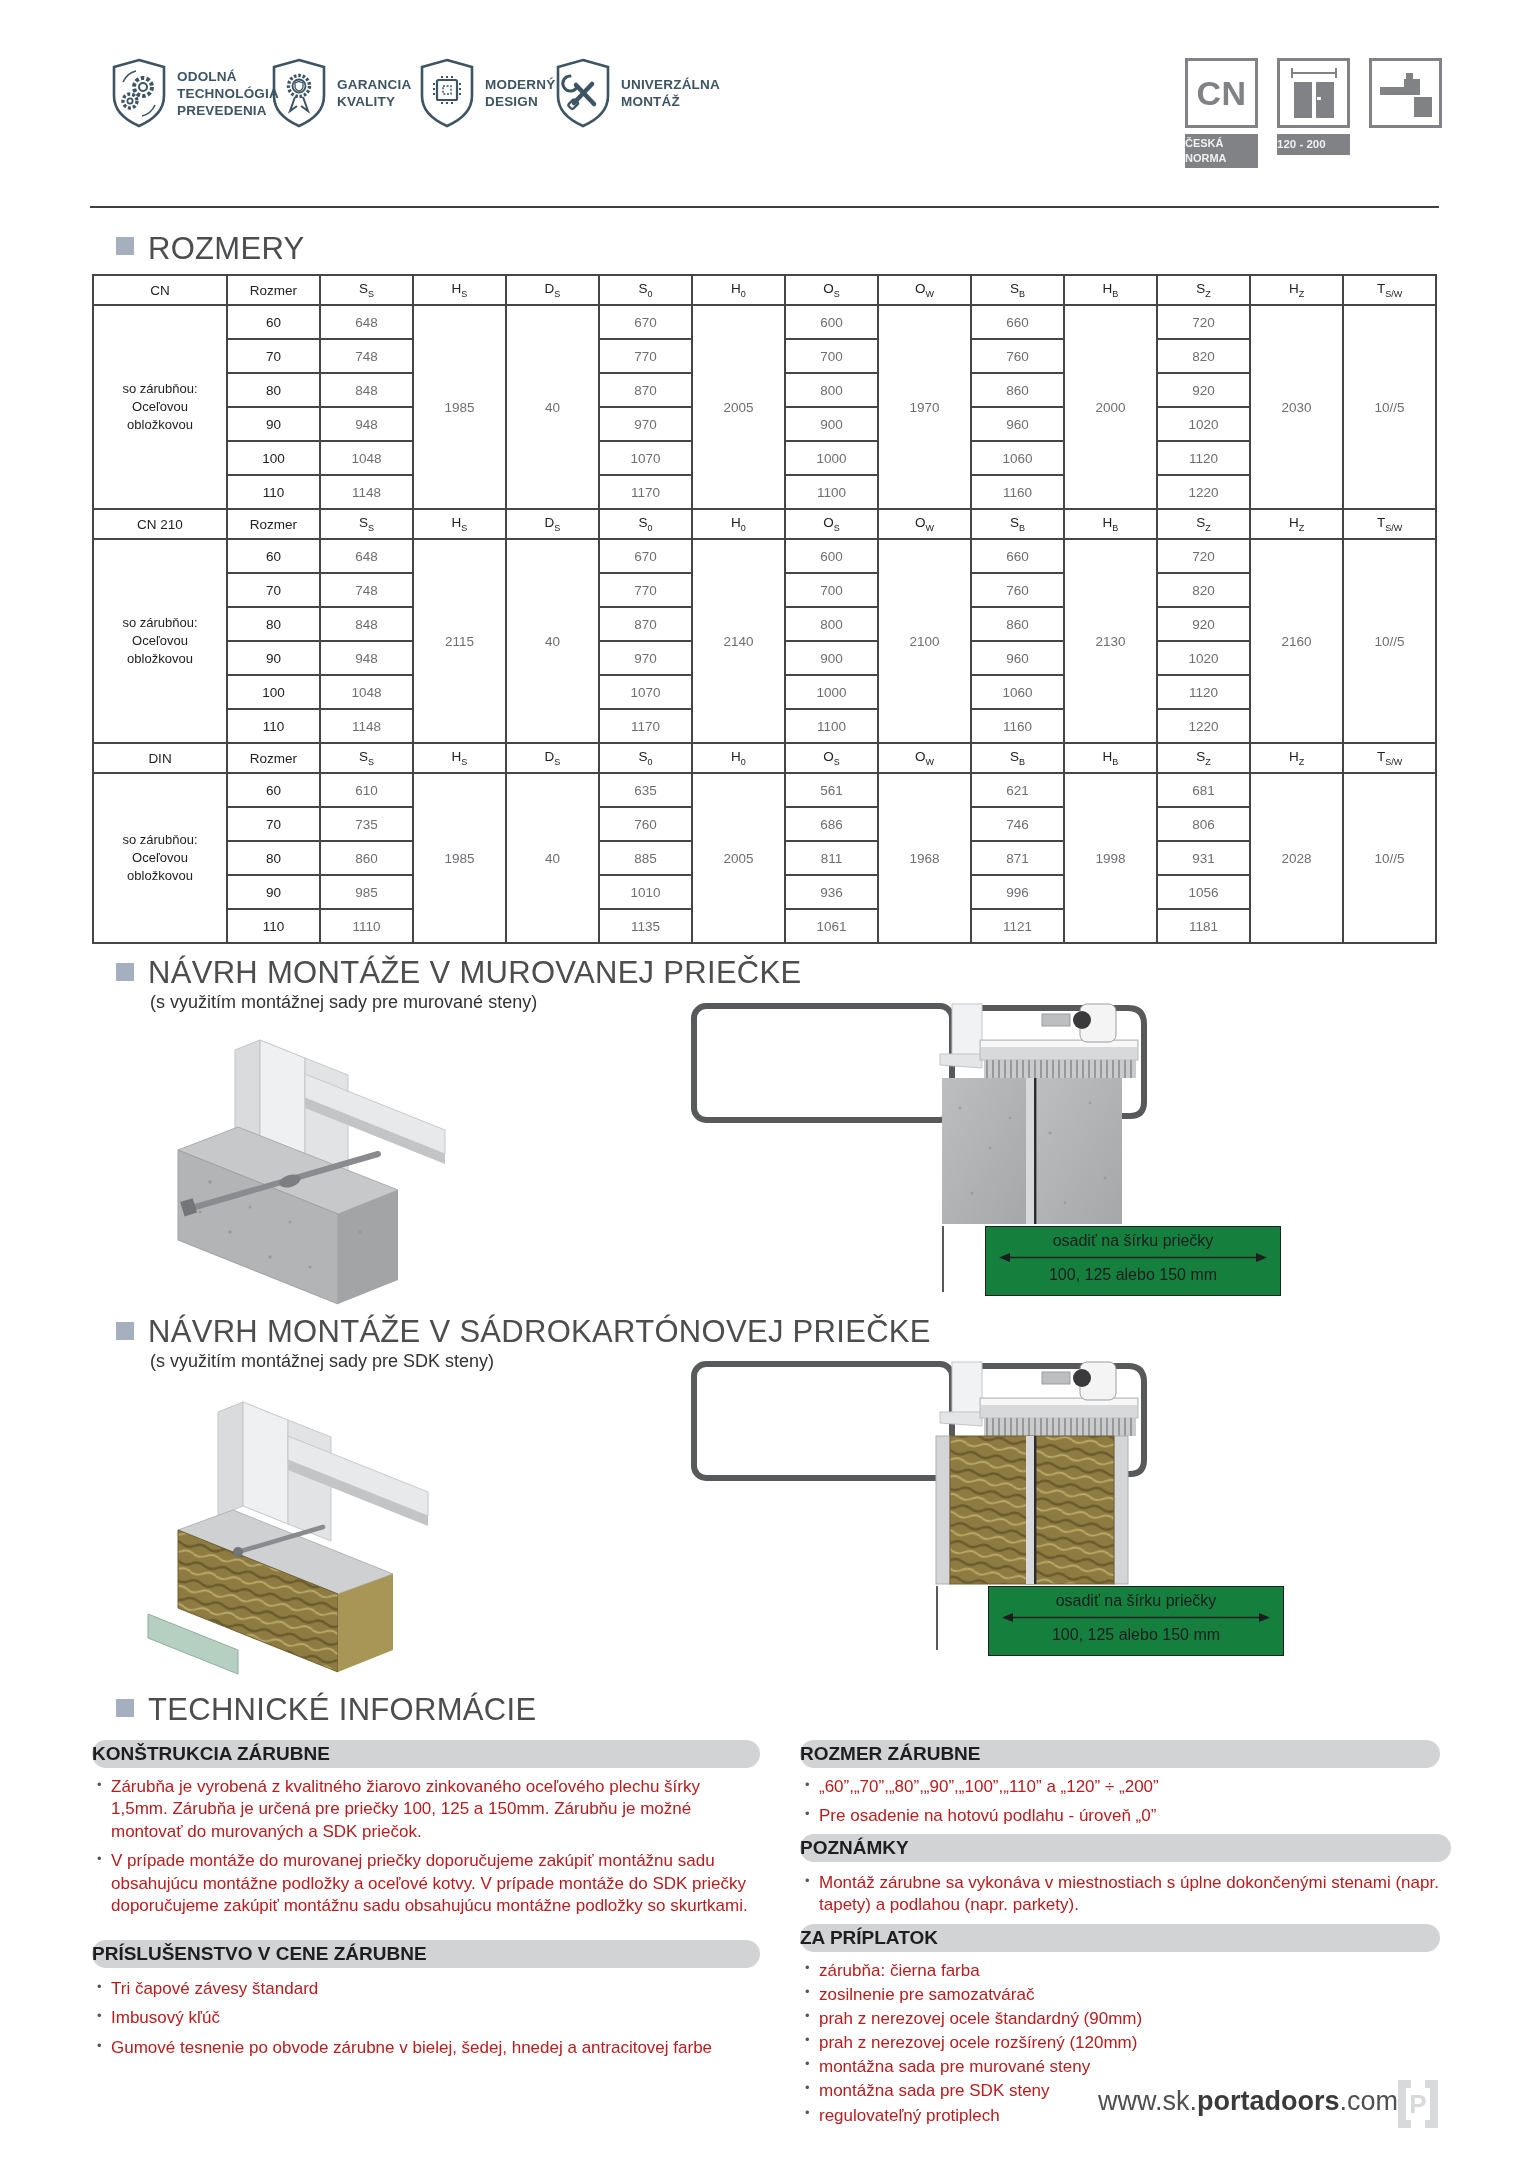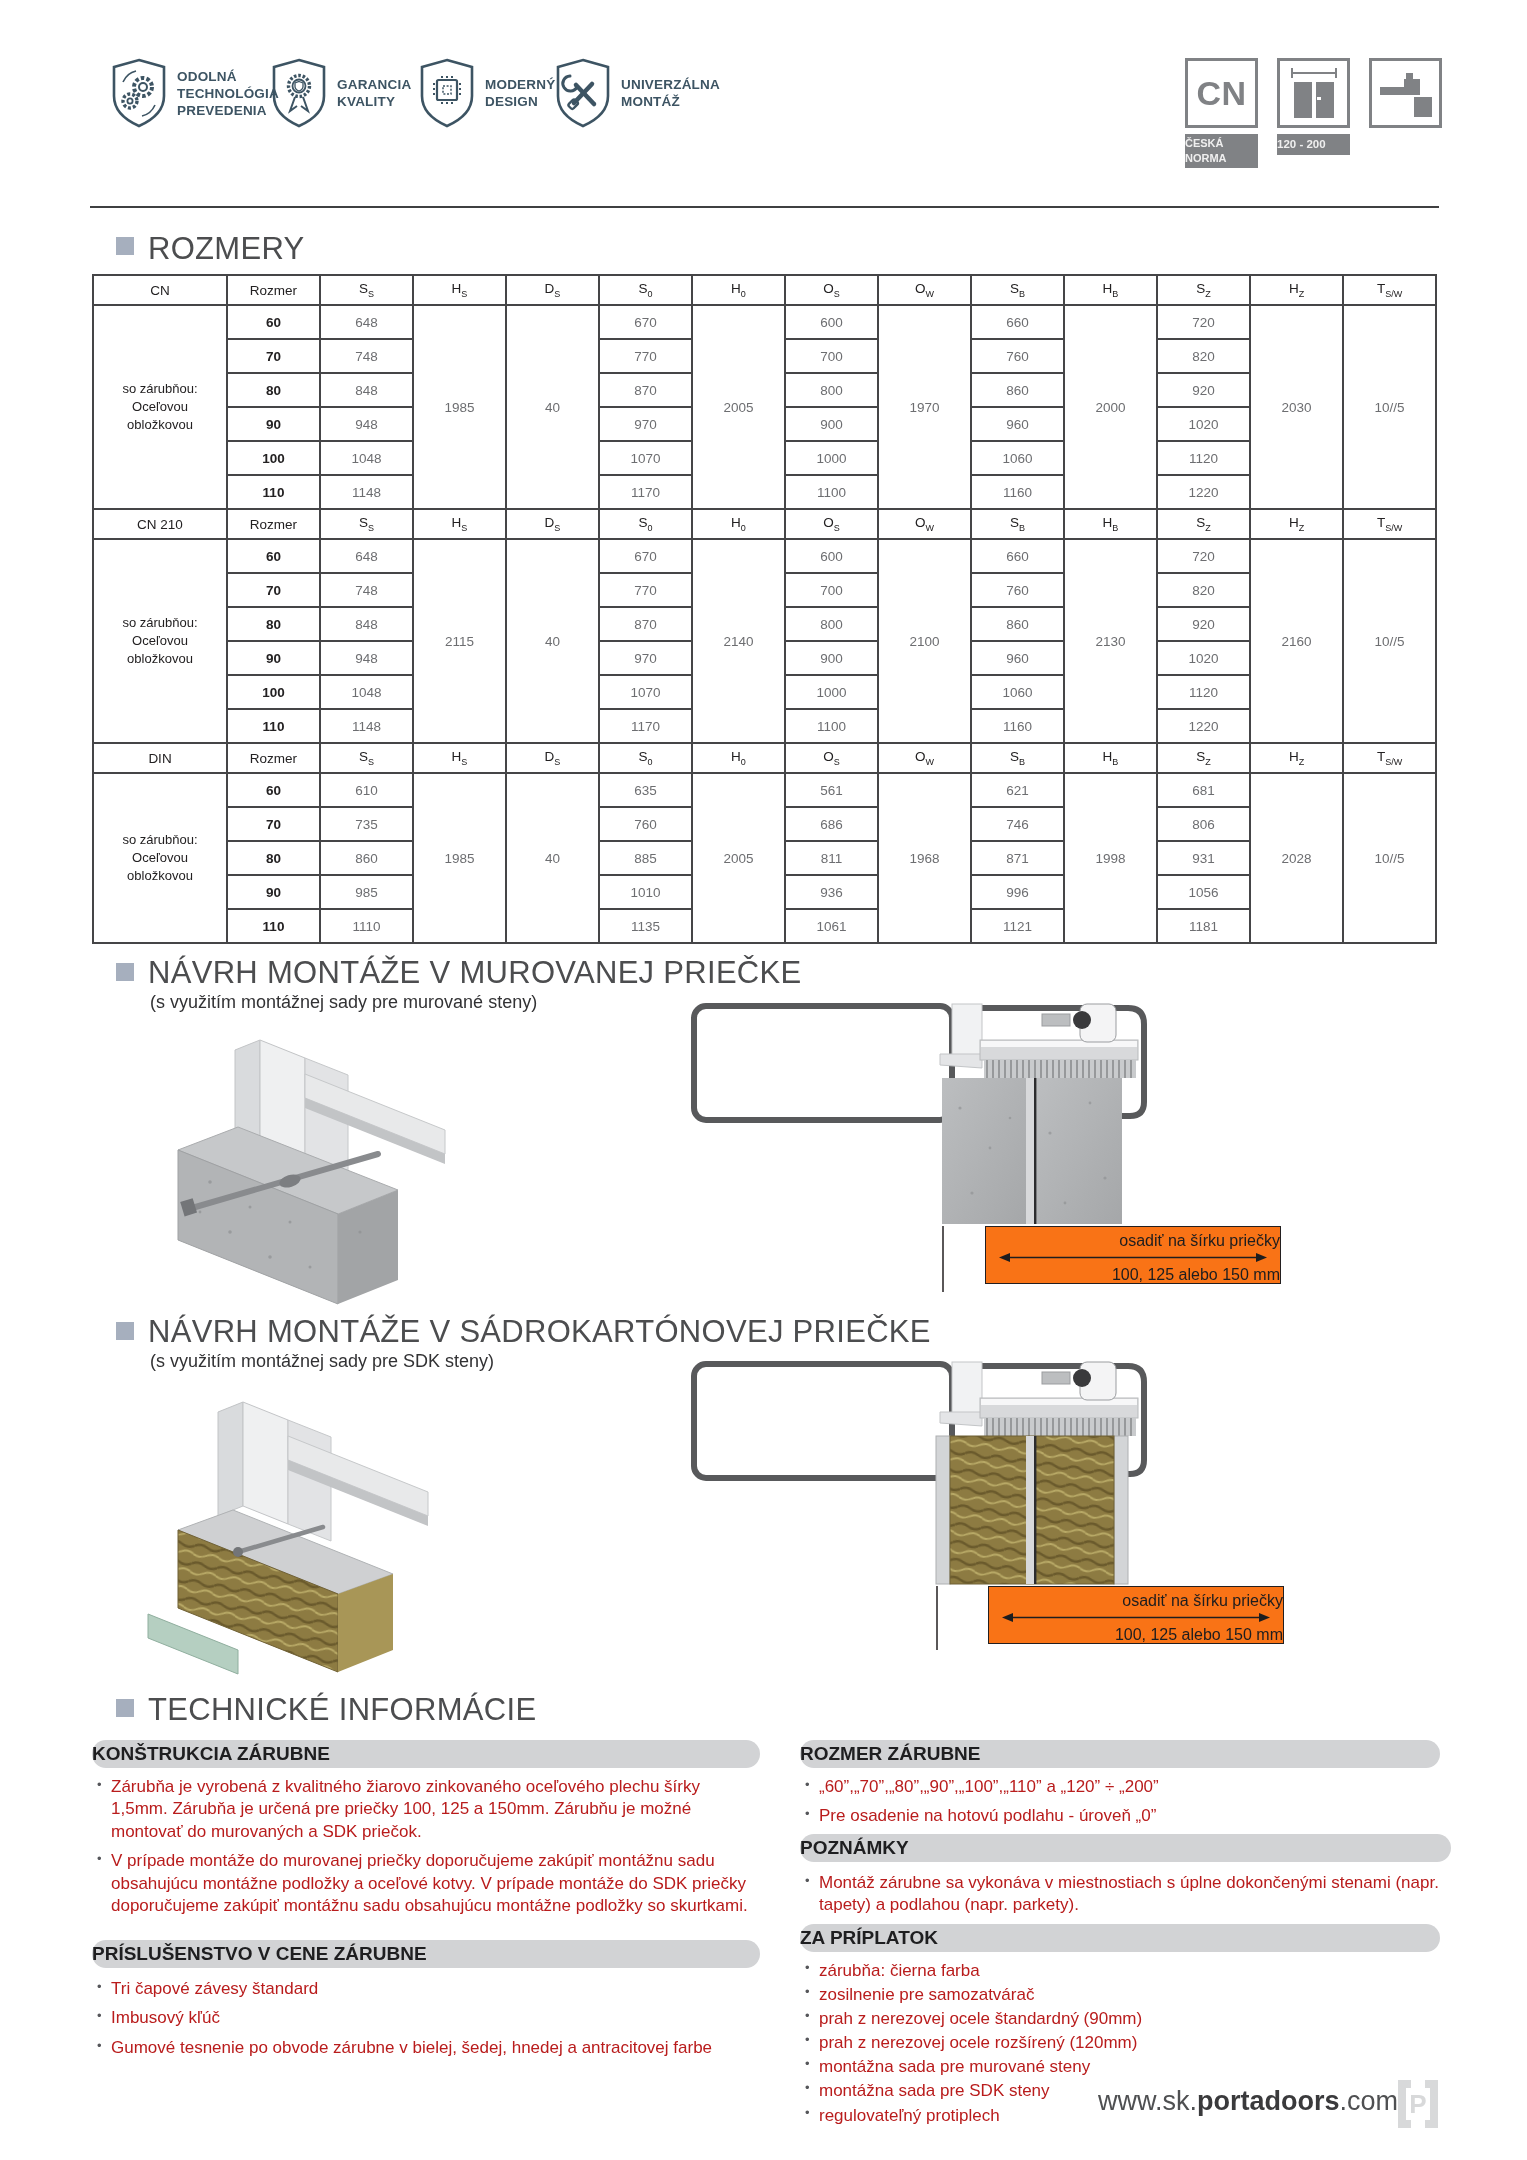--- a/index.html
+++ b/index.html
@@ -31,26 +31,26 @@
   .sec-sub{position:absolute;font-size:18px;color:#323234;white-space:nowrap;}
 
   
   .tblwrap{position:absolute;left:92px;width:1345px;}
   #tblw0{top:274px}#tblw1{top:508px}#tblw2{top:742px}
   table.dims{border-collapse:collapse;table-layout:fixed;width:1345px;font-size:13.5px;}
   table.dims th,table.dims td{border:2px solid #454547;text-align:center;vertical-align:middle;
        padding:0;height:32px;font-weight:400;color:#6d6e71;background:#fff;}
   table.dims th{height:28px;color:#232122;font-size:13.5px;}
   table.dims sub{font-size:9px;}
-  table.dims .td-rozmer{font-weight:bold;color:#232122;margin-top:13px;}
+  table.dims .td-rozmer{font-weight:normal;color:#232122;margin-top:13px;}
   table.dims .td-label{color:#232122;font-size:13px;line-height:1.4;}
 
   
-  .annot{position:absolute;border:1.3px solid #231f20;background:#f97316;box-sizing:border-box;
-         text-align:right;padding-top:4px;width:296px;height:58px;}
+  .annot{position:absolute;border:1.3px solid #231f20;background:#15803d;box-sizing:border-box;
+         text-align:center;padding-top:4px;width:296px;height:70px;}
   #annot1{left:985px;top:1226px;}
   #annot2{left:988px;top:1586px;}
   .annot .aline{font-size:16px;color:#1d1d1f;line-height:1.2;}
   .annot svg{display:block;margin:1px auto;}
 
   
   .bar{position:absolute;height:28px;background:#d2d3d5;color:#1e1e20;font-weight:bold;
        font-size:19px;line-height:28px;padding-left:0;box-sizing:border-box;border-radius:14px;}
   ul.blist{position:absolute;list-style:none;margin:0;padding:0;font-size:17px;color:#b91c1c;}
   ul.blist li{position:relative;padding-left:15px;margin-bottom:7px;line-height:1.32;}

